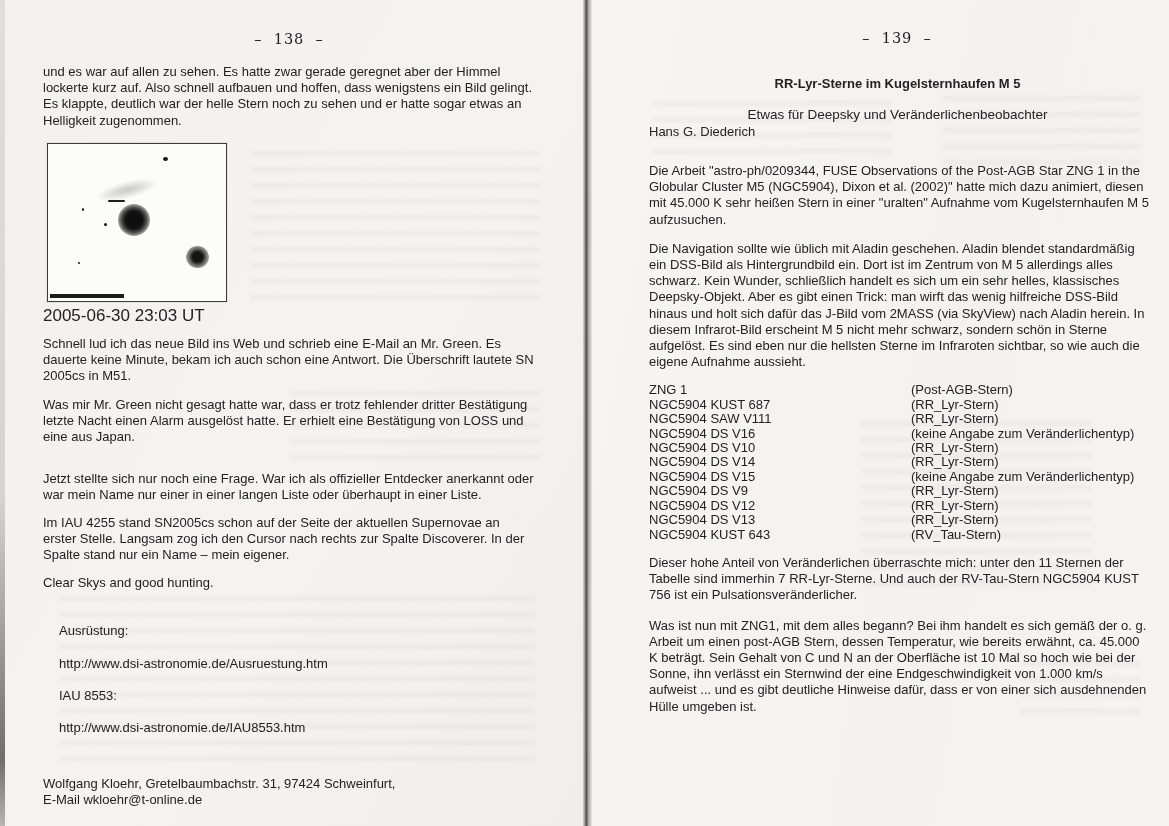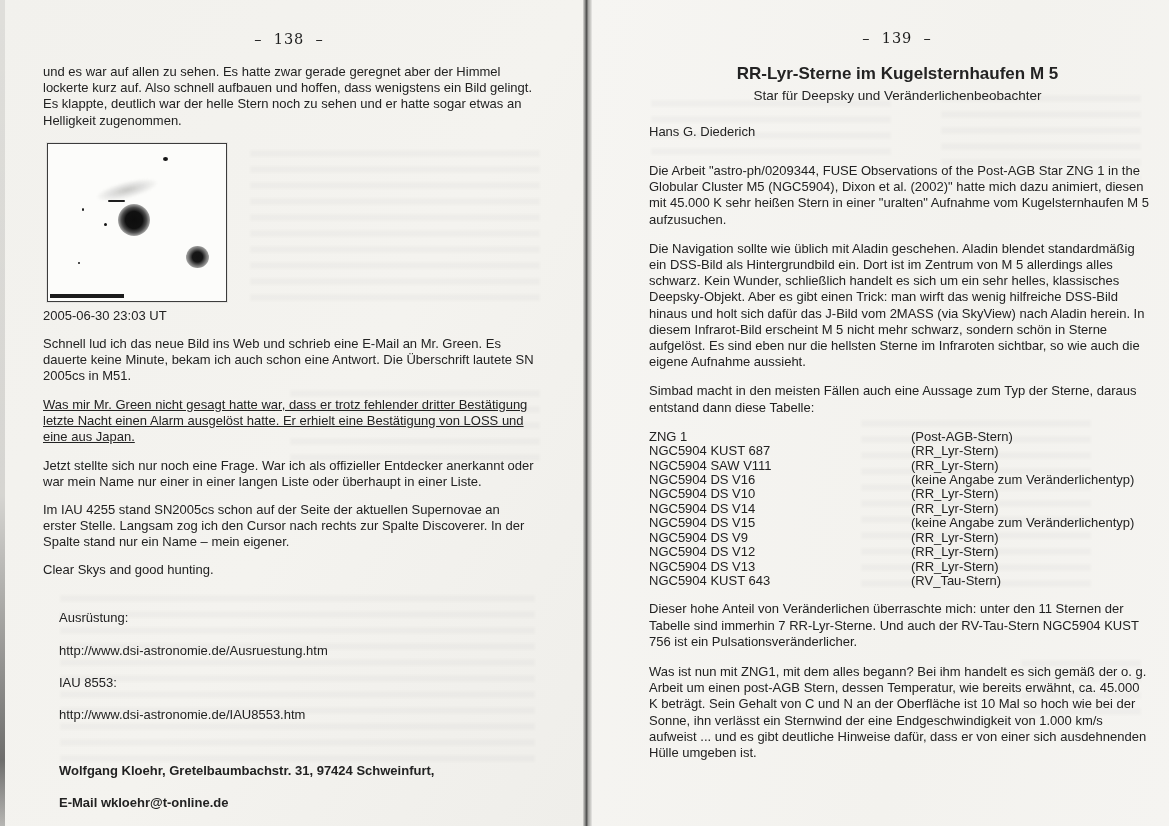--- a/index.html
+++ b/index.html
@@ -13,21 +13,21 @@
   .gutter{position:absolute;left:583px;top:0;width:9px;height:826px;
           background:linear-gradient(90deg,rgba(0,0,0,0.10) 0%,rgba(25,25,25,0.75) 40%,rgba(30,30,30,0.35) 60%,rgba(0,0,0,0.05) 100%);}
   .left-edge{position:absolute;left:0;top:0;width:5px;height:826px;
           background:linear-gradient(180deg,rgba(0,0,0,0.08) 0%,rgba(0,0,0,0.12) 60%,rgba(0,0,0,0.55) 92%,rgba(0,0,0,0.25) 100%);}
 
   
   .pagenum{position:absolute;width:492px;text-align:center;font-family:"DejaVu Serif",serif;
            font-size:14.5px;letter-spacing:1px;white-space:pre;color:#1e1e1e;}
   .body-col{position:absolute;font-size:13px;line-height:16.2px;color:#222;}
   .body-col p{margin:0 0 12px 0;}
-  .title{font-weight:bold;font-size:17px;text-align:center;margin:4px;}
+  .title{font-weight:bold;font-size:13px;text-align:center;margin:16px;}
   .subtitle{font-size:13.5px;text-align:center;margin:1px 0 0 0;}
   .author{position:absolute;width:497px;text-align:left;font-size:13px;}
 
   
   .photo{position:relative;width:178px;height:157px;border:1px solid #3c3c3c;background:#fcfcfa;
          margin:14px 0 6px 4px;box-shadow:0 0 0 1px rgba(0,0,0,0.06);}
   .blob{position:absolute;border-radius:50%;}
   .blob-m51{left:70px;top:60px;width:32px;height:32px;
     background:radial-gradient(circle,#0d0d0d 0%,#111 38%,rgba(25,25,25,0.78) 55%,rgba(50,50,50,0.28) 75%,rgba(0,0,0,0) 100%);}
   .blob-arm{left:48px;top:38px;width:62px;height:16px;border-radius:50%;
@@ -36,22 +36,22 @@
   .blob-dash{left:60px;top:56px;width:17px;height:2px;background:#1e1e1e;border-radius:1px;}
   .blob-comp{left:138px;top:102px;width:23px;height:22px;
     background:radial-gradient(circle,#131313 0%,#161616 32%,rgba(35,35,35,0.6) 58%,rgba(0,0,0,0) 100%);}
   .dot{position:absolute;background:#151515;border-radius:50%;}
   .dot-a{left:115px;top:13px;width:5px;height:4px;}
   .dot-b{left:34px;top:64px;width:2px;height:3px;}
   .dot-c{left:56px;top:79px;width:3px;height:3px;}
   .dot-d{left:30px;top:118px;width:2px;height:2px;}
   .caption-strip{position:absolute;left:2px;bottom:3px;width:74px;height:4px;background:#1b1b1b;}
 
-  .timestamp{font-size:13px;margin:0 0 22px 0;}
-  .sig-block p{margin:16px;font-weight:bold;}
+  .timestamp{font-size:17px;margin:0 0 22px 0;}
+  .sig-block p{margin:0;}
   .url-block{margin:0 0 10px 0;}
   .url-block p{margin:16px;}
 
   
   .startable{margin:2px 0 13px 0;}
   .trow{display:grid;grid-template-columns:262px auto;font-size:13px;line-height:14.4px;}
 
   
   .ghost{position:absolute;opacity:0.5;filter:blur(1.3px);pointer-events:none;
     background:repeating-linear-gradient(180deg,rgba(110,110,118,0.13) 0px,rgba(110,110,118,0.13) 7px,rgba(0,0,0,0) 7px,rgba(0,0,0,0) 16px);}
@@ -80,21 +80,21 @@
         <span class="dot dot-a"></span>
         <span class="dot dot-b"></span>
         <span class="dot dot-c"></span>
         <span class="dot dot-d"></span>
         <span class="caption-strip"></span>
       </div>
 
       <p class="timestamp">2005-06-30 23:03 UT</p>
 
       <p>Schnell lud ich das neue Bild ins Web und schrieb eine E-Mail an Mr. Green. Es dauerte keine Minute, bekam ich auch schon eine Antwort. Die Überschrift lautete SN 2005cs in M51.</p>
-      <p style="margin-bottom:13px;text-decoration:underline;">Was mir Mr. Green nicht gesagt hatte war, dass er trotz fehlender dritter Bestätigung letzte Nacht einen Alarm ausgelöst hatte. Er erhielt eine Bestätigung von LOSS und eine aus Japan.</p>
+      <p style="margin-bottom:26px;">Was mir Mr. Green nicht gesagt hatte war, dass er trotz fehlender dritter Bestätigung letzte Nacht einen Alarm ausgelöst hatte. Er erhielt eine Bestätigung von LOSS und eine aus Japan.</p>
       <p style="margin-bottom:11px;">Jetzt stellte sich nur noch eine Frage. War ich als offizieller Entdecker anerkannt oder war mein Name nur einer in einer langen Liste oder überhaupt in einer Liste.</p>
       <p>Im IAU 4255 stand SN2005cs schon auf der Seite der aktuellen Supernovae an erster Stelle. Langsam zog ich den Cursor nach rechts zur Spalte Discoverer. In der Spalte stand nur ein Name – mein eigener.</p>
       <p style="margin-bottom:32px;">Clear Skys and good hunting.</p>
 
       <div class="url-block">
         <p>Ausrüstung:</p>
         <p>http://www.dsi-astronomie.de/Ausruestung.htm</p>
       </div>
       <div class="url-block" style="margin-bottom:40px;">
         <p>IAU 8553:</p>
@@ -111,29 +111,28 @@
   <div class="page page-right">
     <div class="ghost ghost-soft" style="left:350px;top:95px;width:200px;height:90px;"></div>
     <div class="ghost ghost-soft" style="left:60px;top:100px;width:240px;height:60px;"></div>
     <div class="ghost ghost-soft" style="left:270px;top:420px;width:230px;height:170px;"></div>
     <div class="ghost ghost-soft" style="left:430px;top:660px;width:120px;height:60px;"></div>
 
     <div class="pagenum" style="left:60px;top:30px;text-align:center;">–  139  –</div>
 
     <div style="position:absolute;left:58px;top:60px;width:497px;">
       <p class="title">RR-Lyr-Sterne im Kugelsternhaufen M 5</p>
-      <p class="subtitle">Star für Deepsky und Veränderlichenbeobachter</p>
+      <p class="subtitle">Etwas für Deepsky und Veränderlichenbeobachter</p>
     </div>
 
     <div class="author" style="left:58px;top:124px;">Hans G. Diederich</div>
 
     <div class="body-col" style="left:58px;top:163px;width:500px;">
       <p style="margin-bottom:13px;">Die Arbeit "astro-ph/0209344, FUSE Observations of the Post-AGB Star ZNG 1 in the Globular Cluster M5 (NGC5904), Dixon et al. (2002)" hatte mich dazu animiert, diesen mit 45.000 K sehr heißen Stern in einer "uralten" Aufnahme vom Kugelsternhaufen M 5 aufzusuchen.</p>
       <p style="margin-bottom:13px;">Die Navigation sollte wie üblich mit Aladin geschehen. Aladin blendet standardmäßig ein DSS-Bild als Hintergrundbild ein. Dort ist im Zentrum von M 5 allerdings alles schwarz. Kein Wunder, schließlich handelt es sich um ein sehr helles, klassisches Deepsky-Objekt. Aber es gibt einen Trick: man wirft das wenig hilfreiche DSS-Bild hinaus und holt sich dafür das J-Bild vom 2MASS (via SkyView) nach Aladin herein. In diesem Infrarot-Bild erscheint M 5 nicht mehr schwarz, sondern schön in Sterne aufgelöst. Es sind eben nur die hellsten Sterne im Infraroten sichtbar, so wie auch die eigene Aufnahme aussieht.</p>
-      <p style="margin-bottom:14px;">Simbad macht in den meisten Fällen auch eine Aussage zum Typ der Sterne, daraus entstand dann diese Tabelle:</p>
 
       <div class="startable">
         <div class="trow">
             <span>ZNG 1</span>
             <span>(Post-AGB-Stern)</span>
           </div>
         <div class="trow">
             <span>NGC5904 KUST 687</span>
             <span>(RR_Lyr-Stern)</span>
           </div>

